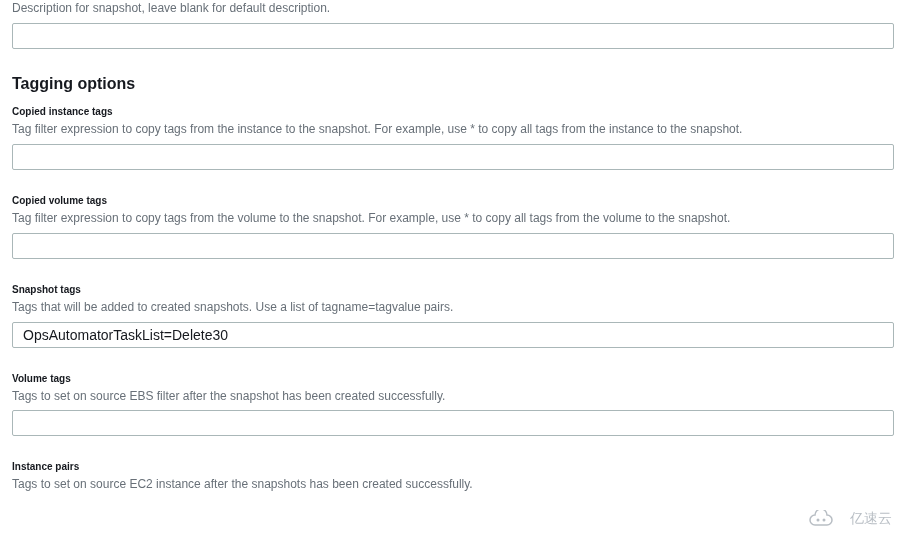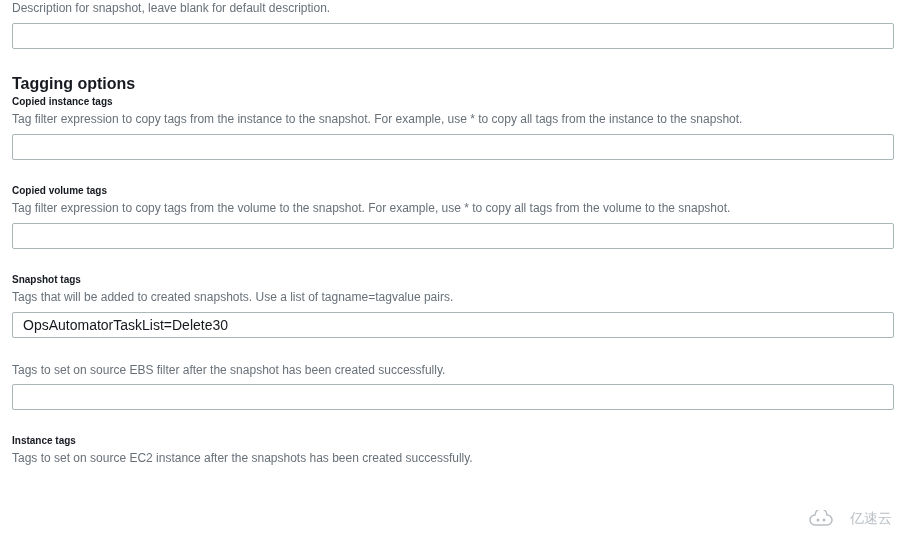--- a/index.html
+++ b/index.html
@@ -26,20 +26,21 @@
     }
     .field-help {
       color: #687078;
       font-size: 12px;
       margin-bottom: 6px;
     }
     .section-heading {
       font-weight: 700;
       font-size: 16px;
       color: #16191f;
+      margin-bottom: 10px;
       margin-top: 4px;
     }
     input[type="text"] {
       width: 100%;
       padding: 6px 10px;
       font-size: 14px;
       border: 1px solid #aab7b8;
       border-radius: 2px;
       color: #16191f;
       background: #fff;
@@ -83,26 +84,27 @@
   <input type="text" value="" style="">
 </div>
 
 <div class="field-group">
   <div class="field-label">Snapshot tags</div>
   <div class="field-help">Tags that will be added to created snapshots. Use a list of tagname=tagvalue pairs.</div>
   <input type="text" value="OpsAutomatorTaskList=Delete30" style="">
 </div>
 
 <div class="field-group">
+  <div class="field-label">Volume tags</div>
   <div class="field-help">Tags to set on source EBS filter after the snapshot has been created successfully.</div>
   <input type="text" value="" style="">
 </div>
 
 <div class="field-group">
-  <div class="field-label">Instance tags</div>
+  <div class="field-label">Instance pairs</div>
   <div class="field-help">Tags to set on source EC2 instance after the snapshots has been created successfully.</div>
 
 </div>
 
 <div class="watermark">
   <span class="watermark-icon">
     <svg width="28" height="18" viewBox="0 0 28 18" fill="none" stroke="#b8bec4" stroke-width="1.5">
       <path d="M8 15 A5 5 0 0 1 8 5 A6 6 0 0 1 20 5 A5 5 0 0 1 20 15 Z"></path>
       <circle cx="11" cy="10" r="1.5" fill="#b8bec4" stroke="none"></circle>
       <circle cx="17" cy="10" r="1.5" fill="#b8bec4" stroke="none"></circle>

